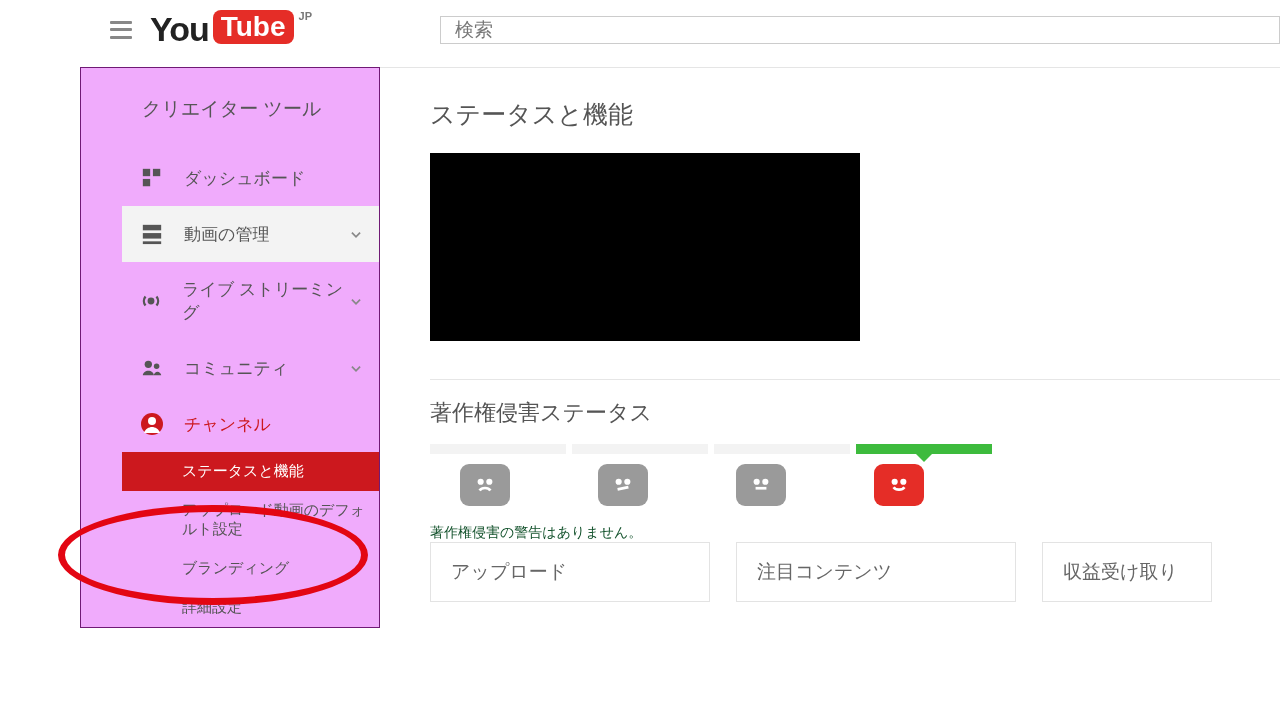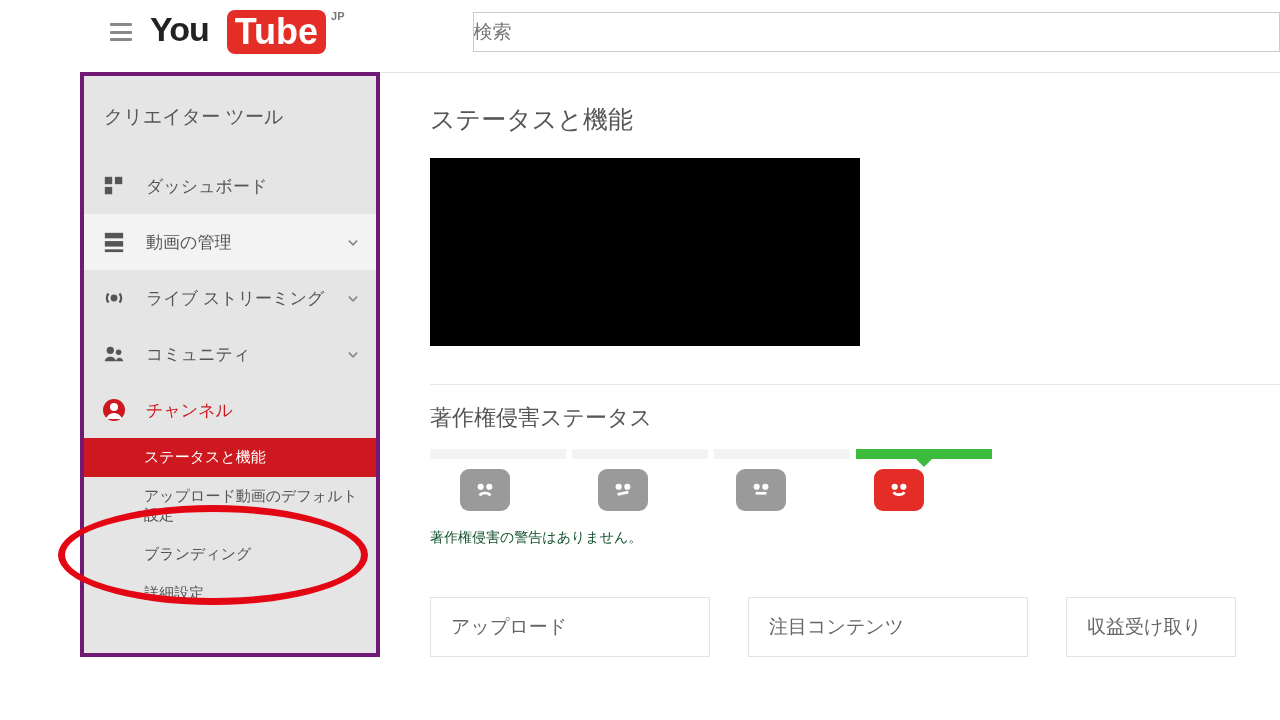--- a/index.html
+++ b/index.html
@@ -22,40 +22,42 @@
   width: 22px; height: 18px;
   display: flex; flex-direction: column; justify-content: space-between;
   cursor: pointer;
 }
 .hamburger span {
   height: 3px; background:#888; border-radius:1px;
 }
 .logo { display:flex; align-items:flex-start; font-weight:bold; cursor:pointer;}
 .logo .you { font-size:34px; color:#222; letter-spacing:-1px; font-family: Arial Black, Arial, sans-serif;}
 .logo .tube {
-  font-size:36px; color:#fff; background:#e52d27; border-radius:8px;
-  padding: 1px 8px 1px 8px; margin-left:18px;
+  font-size:28px; color:#fff; background:#e52d27; border-radius:8px;
+  padding: 1px 8px 1px 8px; margin-left:4px;
   font-family: Arial Black, Arial, sans-serif;
 }
 .logo .jp { font-size:11px; color:#777; margin-left:5px; }
 .search-box {
   margin-left: 110px;
   flex: 1;
   border: 1px solid #ccc;
-  height: 40px;
+  height: 28px;
   display:flex; align-items:center;
+  padding-left: 14px;
   color:#777;
   font-size:19px;
 }
 .content { display:flex; padding-left: 80px;}
 .sidebar {
   width: 300px;
-  border:4px solid #701a75;
-  background:#e5e5e5;
+  border:1px solid #701a75;
+  background:#f0abfc;
   padding-top:16px;
+  padding-left:41px;
 }
 .side-title { font-size:19px; color:#555; padding:12px 20px 28px 20px;}
 .side-item {
   display:flex; align-items:center;
   padding: 16px 16px;
   font-size:17px; color:#555; cursor:pointer;
   position:relative;
 }
 .side-item .icon { width:28px; height:24px; margin-right:18px; display:flex;align-items:center;justify-content:center;}
 .side-item .chev {
@@ -83,21 +85,21 @@
   content:""; position:absolute; left:50%; top:100%;
   border:8px solid transparent; border-top-color:#3dbb3d;
   transform:translateX(-50%);
 }
 .faces { display:flex; gap:88px; margin-top:10px; margin-left:30px;}
 .face { width:50px; height:42px; border-radius:9px; display:flex;align-items:center;justify-content:center;}
 .face.gray { background:#9a9a9a;}
 .face.red { background:#e52d27;}
 .face svg { stroke:#fff; fill:none; stroke-width:2.5;}
 .status-note { margin-top:18px; font-size:14px; color:#14532d;}
-.cards { display:flex; gap:38px; margin-top:50px;align-items:flex-end;}
+.cards { display:flex; gap:26px; align-items:flex-end;}
 .card { border:1px solid #e3e3e3; padding:16px 20px; font-size:19px; color:#666; min-width:280px;}
 .card:nth-child(3){min-width:170px;}
 .annot-ellipse{
   position:absolute;
   border:7px solid #e30613; border-radius:50%;
   width:310px; height:100px;
   left:58px; top:505px;
   pointer-events:none;
 }
 </style>

